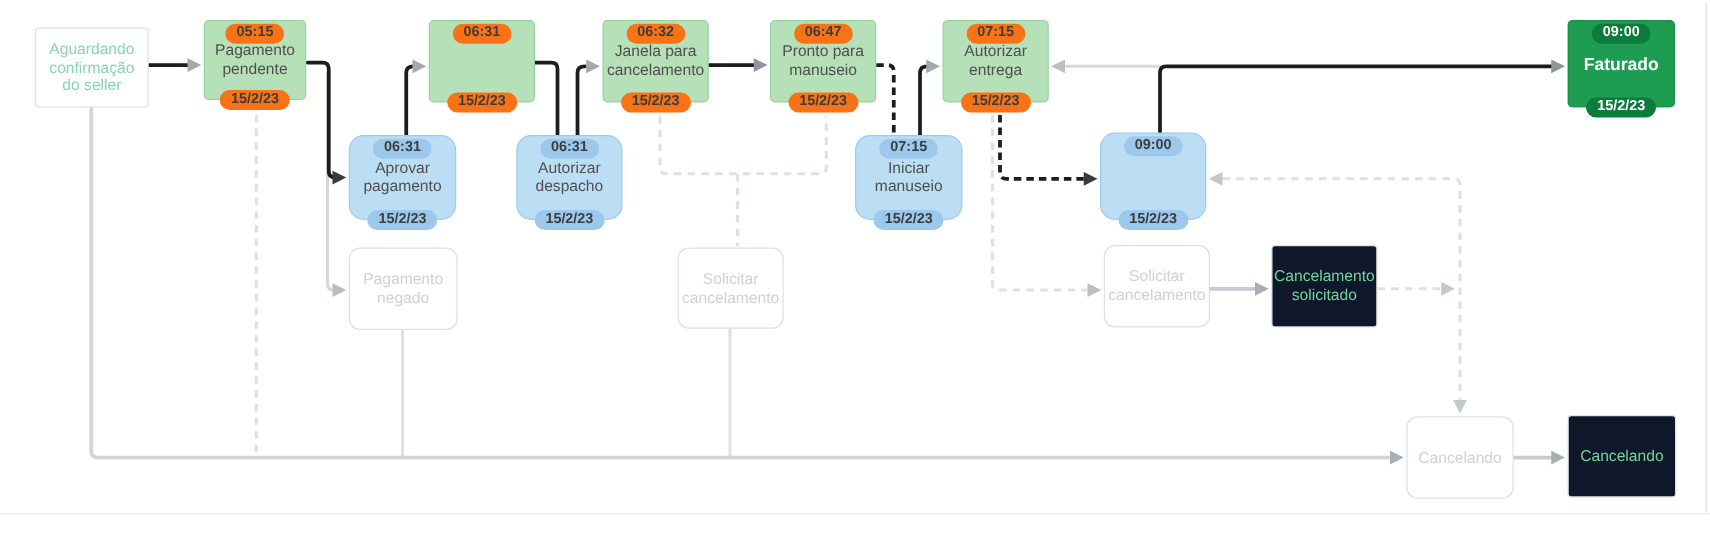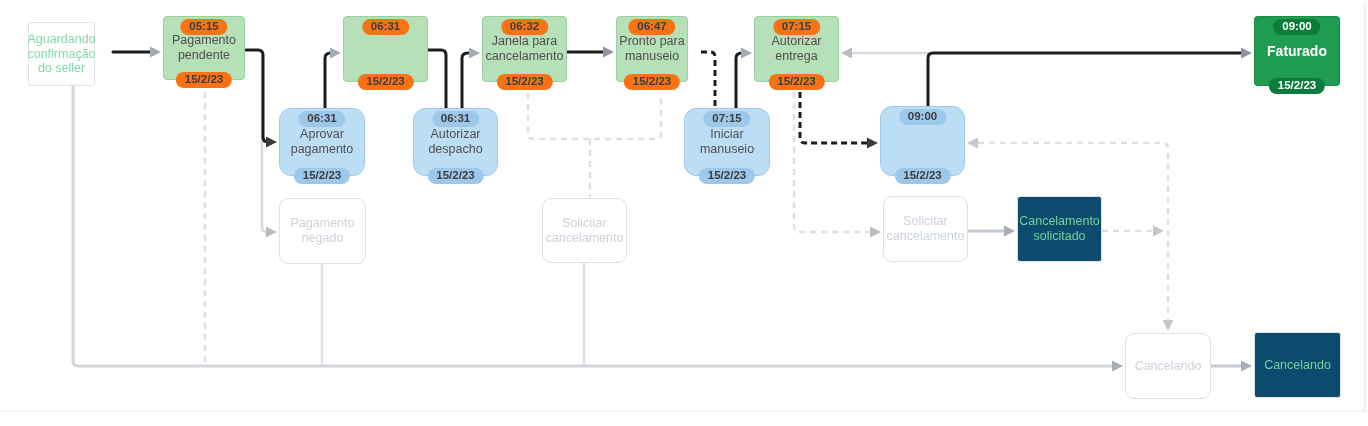--- a/index.html
+++ b/index.html
@@ -12,21 +12,21 @@
   .node .label{display:block;padding:0 2px;}
   
   .green{background:#b6e0b8;border:1px solid #9ad29f;border-radius:4px;}
   
   .blue{background:#bcdef5;border:1px solid #9ecbed;border-radius:12px;}
   
   .dark{background:#1d9c52;border:1px solid #14854392;border-radius:4px;color:#fff;font-weight:bold;font-size:14px;}
   
   .ghost-round{background:#fff;border:1.5px solid #dde1e6;border-radius:9px;color:#ccd2da;}
   
-  .ghost-green{background:#0c4a6e;border:1.5px solid #dde1e6;border-radius:3px;color:#72d49f;}
+  .ghost-green{background:#0f172a;border:1.5px solid #dde1e6;border-radius:3px;color:#72d49f;}
   .start{background:#fff;border:1px solid #dfe2e6;border-radius:3px;color:#85d7ab;}
   
   .badge{position:absolute;left:50%;transform:translateX(-50%);white-space:nowrap;
          font-size:11.5px;font-weight:bold;color:#3d3d3d;border-radius:9px;padding:1px 9px;z-index:3;}
   .badge.time{top:2px;}
   .badge.date{bottom:-9px;}
   .green .badge{background:#f97316;}
   .blue  .badge{background:#9cc8ec;}
   .dark  .badge{background:#0c7c3d;color:#fff;}
 </style>
@@ -89,42 +89,42 @@
       <polygon points="841,53 852,47.5 852,58.5" fill="#b9bec5"></polygon>
       <polygon points="967,143 978,137.5 978,148.5" fill="#c3c8ce"></polygon>
       <polygon points="1168,331 1162.5,320 1173.5,320" fill="#c3c8ce"></polygon>
       <polygon points="1164,231 1153,225.5 1153,236.5" fill="#c3c8ce"></polygon>
       <polygon points="1123,366 1112,360.5 1112,371.5" fill="#a8aeb5"></polygon>
       <polygon points="1015,231 1004,225.5 1004,236.5" fill="#a8aeb5"></polygon>
       <polygon points="1252,366 1241,360.5 1241,371.5" fill="#a8aeb5"></polygon>
     </g>
   </svg>
 
-  <div class="node start" style="left:28px;top:22px;width:67px;height:64px">
+  <div class="node start" style="left:28px;top:22px;width:91px;height:64px">
     <span class="label">Aguardando confirmação do seller</span>
   </div>
 
   <div class="node green" style="left:163px;top:16px;width:82px;height:64px">
     <span class="badge time">05:15</span>
     <span class="label">Pagamento pendente</span>
     <span class="badge date">15/2/23</span>
   </div>
 
   <div class="node green" style="left:343px;top:16px;width:85px;height:66px">
     <span class="badge time">06:31</span>
     <span class="badge date">15/2/23</span>
   </div>
 
   <div class="node green" style="left:482px;top:16px;width:85px;height:66px">
     <span class="badge time">06:32</span>
     <span class="label">Janela para cancelamento</span>
     <span class="badge date">15/2/23</span>
   </div>
 
-  <div class="node green" style="left:616px;top:16px;width:72px;height:66px">
+  <div class="node green" style="left:616px;top:16px;width:85px;height:66px">
     <span class="badge time">06:47</span>
     <span class="label">Pronto para manuseio</span>
     <span class="badge date">15/2/23</span>
   </div>
 
   <div class="node green" style="left:754px;top:16px;width:85px;height:66px">
     <span class="badge time">07:15</span>
     <span class="label">Autorizar entrega</span>
     <span class="badge date">15/2/23</span>
   </div>

